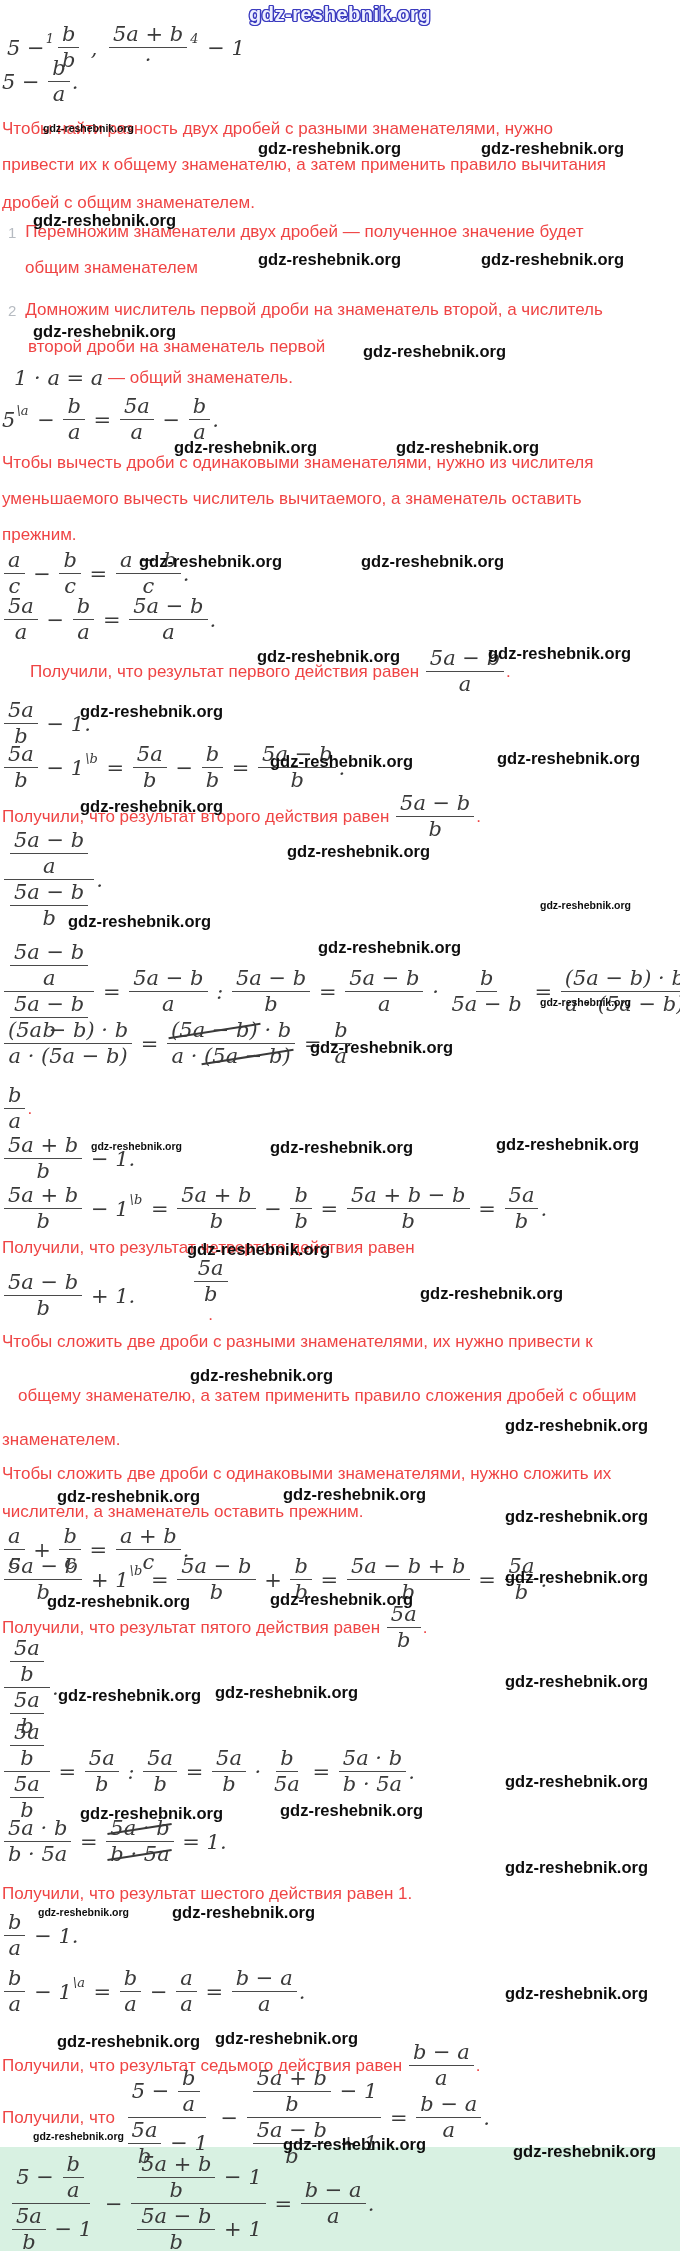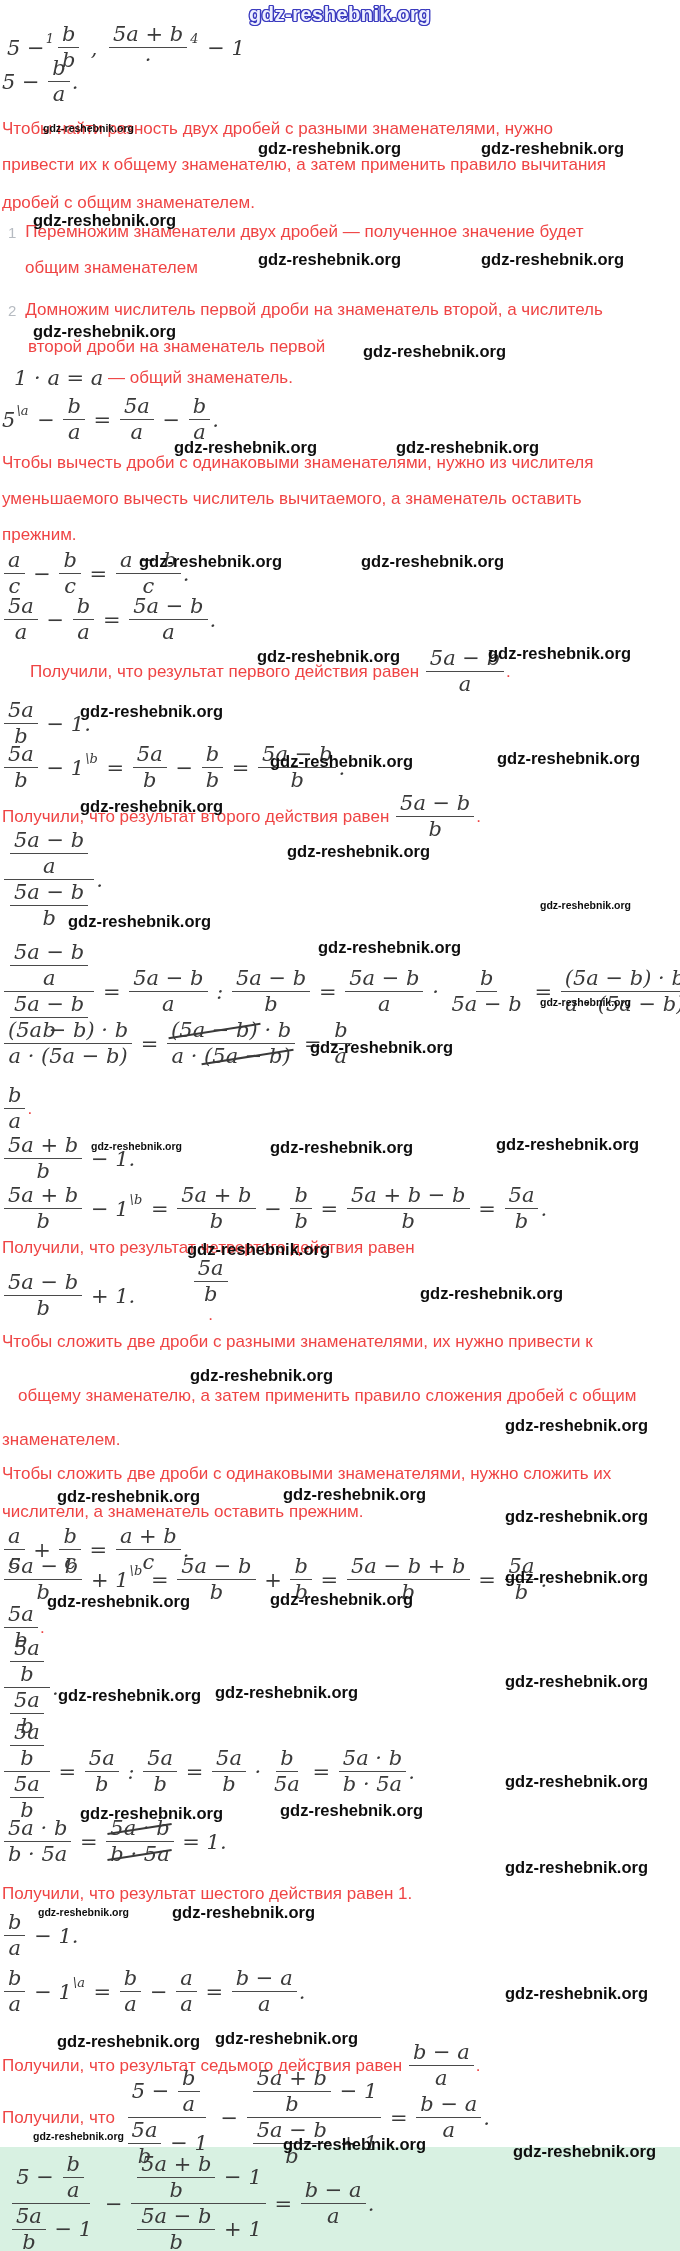--- a/index.html
+++ b/index.html
@@ -66,21 +66,21 @@
     <div class="block" style="left: 2px; top: 1185px;"><span class="mf"><span class="n"><span class="mi">5a + b</span></span><span class="d"><span class="mi">b</span></span></span><span class="mi"> − 1</span><span class="mi mp">\b</span><span class="mi"> = </span><span class="mf"><span class="n"><span class="mi">5a + b</span></span><span class="d"><span class="mi">b</span></span></span><span class="mi"> − </span><span class="mf"><span class="n"><span class="mi">b</span></span><span class="d"><span class="mi">b</span></span></span><span class="mi"> = </span><span class="mf"><span class="n"><span class="mi">5a + b − b</span></span><span class="d"><span class="mi">b</span></span></span><span class="mi"> = </span><span class="mf"><span class="n"><span class="mi">5a</span></span><span class="d"><span class="mi">b</span></span></span><span class="mi">.</span></div>
     <div class="block" style="left: 2px; top: 1238px; flex-direction: column;"><span class="mr">Получили, что результат четвертого действия равен </span><span class="mf"><span class="n"><span class="mi">5a</span></span><span class="d"><span class="mi">b</span></span></span><span class="mr">.</span></div>
     <div class="block" style="left: 2px; top: 1272px;"><span class="mf"><span class="n"><span class="mi">5a − b</span></span><span class="d"><span class="mi">b</span></span></span><span class="mi"> + 1.</span></div>
     <div class="block" style="left: 2px; top: 1332px;"><span class="bt">Чтобы сложить две дроби с разными знаменателями, их нужно привести к</span></div>
     <div class="block" style="left: 18px; top: 1386px;"><span class="bt">общему знаменателю, а затем применить правило сложения дробей с общим</span></div>
     <div class="block" style="left: 2px; top: 1430px;"><span class="bt">знаменателем.</span></div>
     <div class="block" style="left: 2px; top: 1464px;"><span class="bt">Чтобы сложить две дроби с одинаковыми знаменателями, нужно сложить их</span></div>
     <div class="block" style="left: 2px; top: 1502px;"><span class="bt">числители, а знаменатель оставить прежним.</span></div>
     <div class="block" style="left: 2px; top: 1526px;"><span class="mf"><span class="n"><span class="mi">a</span></span><span class="d"><span class="mi">c</span></span></span><span class="mi"> + </span><span class="mf"><span class="n"><span class="mi">b</span></span><span class="d"><span class="mi">c</span></span></span><span class="mi"> = </span><span class="mf"><span class="n"><span class="mi">a + b</span></span><span class="d"><span class="mi">c</span></span></span><span class="mi">.</span></div>
     <div class="block" style="left: 2px; top: 1556px;"><span class="mf"><span class="n"><span class="mi">5a − b</span></span><span class="d"><span class="mi">b</span></span></span><span class="mi"> + 1</span><span class="mi mp">\b</span><span class="mi"> = </span><span class="mf"><span class="n"><span class="mi">5a − b</span></span><span class="d"><span class="mi">b</span></span></span><span class="mi"> + </span><span class="mf"><span class="n"><span class="mi">b</span></span><span class="d"><span class="mi">b</span></span></span><span class="mi"> = </span><span class="mf"><span class="n"><span class="mi">5a − b + b</span></span><span class="d"><span class="mi">b</span></span></span><span class="mi"> = </span><span class="mf"><span class="n"><span class="mi">5a</span></span><span class="d"><span class="mi">b</span></span></span><span class="mi">.</span></div>
-    <div class="block" style="left: 2px; top: 1604px;"><span class="mf"><span class="n"><span class="mi">5a</span></span><span class="d"><span class="mi">b</span></span></span><span class="mr">.</span></div>
+    <div class="block" style="left: 2px; top: 1604px;"><span class="mr">Получили, что результат пятого действия равен </span><span class="mf"><span class="n"><span class="mi">5a</span></span><span class="d"><span class="mi">b</span></span></span><span class="mr">.</span></div>
     <div class="block" style="left: 2px; top: 1638px;"><span class="mf"><span class="n"><span class="mf"><span class="n"><span class="mi">5a</span></span><span class="d"><span class="mi">b</span></span></span></span><span class="d"><span class="mf"><span class="n"><span class="mi">5a</span></span><span class="d"><span class="mi">b</span></span></span></span></span><span class="mi">.</span></div>
     <div class="block" style="left: 2px; top: 1722px;"><span class="mf"><span class="n"><span class="mf"><span class="n"><span class="mi">5a</span></span><span class="d"><span class="mi">b</span></span></span></span><span class="d"><span class="mf"><span class="n"><span class="mi">5a</span></span><span class="d"><span class="mi">b</span></span></span></span></span><span class="mi"> = </span><span class="mf"><span class="n"><span class="mi">5a</span></span><span class="d"><span class="mi">b</span></span></span><span class="mi"> : </span><span class="mf"><span class="n"><span class="mi">5a</span></span><span class="d"><span class="mi">b</span></span></span><span class="mi"> = </span><span class="mf"><span class="n"><span class="mi">5a</span></span><span class="d"><span class="mi">b</span></span></span><span class="mi"> · </span><span class="mf"><span class="n"><span class="mi">b</span></span><span class="d"><span class="mi">5a</span></span></span><span class="mi"> = </span><span class="mf"><span class="n"><span class="mi">5a · b</span></span><span class="d"><span class="mi">b · 5a</span></span></span><span class="mi">.</span></div>
     <div class="block" style="left: 2px; top: 1818px;"><span class="mf"><span class="n"><span class="mi">5a · b</span></span><span class="d"><span class="mi">b · 5a</span></span></span><span class="mi"> = </span><span class="mf"><span class="n"><span class="mi ms">5a · b</span></span><span class="d"><span class="mi ms">b · 5a</span></span></span><span class="mi"> = 1.</span></div>
     <div class="block" style="left: 2px; top: 1884px;"><span class="bt">Получили, что результат шестого действия равен 1.</span></div>
     <div class="block" style="left: 2px; top: 1912px;"><span class="mf"><span class="n"><span class="mi">b</span></span><span class="d"><span class="mi">a</span></span></span><span class="mi"> − 1.</span></div>
     <div class="block" style="left: 2px; top: 1968px;"><span class="mf"><span class="n"><span class="mi">b</span></span><span class="d"><span class="mi">a</span></span></span><span class="mi"> − 1</span><span class="mi mp">\a</span><span class="mi"> = </span><span class="mf"><span class="n"><span class="mi">b</span></span><span class="d"><span class="mi">a</span></span></span><span class="mi"> − </span><span class="mf"><span class="n"><span class="mi">a</span></span><span class="d"><span class="mi">a</span></span></span><span class="mi"> = </span><span class="mf"><span class="n"><span class="mi">b − a</span></span><span class="d"><span class="mi">a</span></span></span><span class="mi">.</span></div>
     <div class="block" style="left: 2px; top: 2042px;"><span class="mr">Получили, что результат седьмого действия равен </span><span class="mf"><span class="n"><span class="mi">b − a</span></span><span class="d"><span class="mi">a</span></span></span><span class="mr">.</span></div>
     <div class="block" style="left: 2px; top: 2068px;"><span class="mr">Получили, что </span><span class="mf"><span class="n"><span class="mi">5 − </span><span class="mf"><span class="n"><span class="mi">b</span></span><span class="d"><span class="mi">a</span></span></span></span><span class="d"><span class="mf"><span class="n"><span class="mi">5a</span></span><span class="d"><span class="mi">b</span></span></span><span class="mi"> − 1</span></span></span><span class="mi"> − </span><span class="mf"><span class="n"><span class="mf"><span class="n"><span class="mi">5a + b</span></span><span class="d"><span class="mi">b</span></span></span><span class="mi"> − 1</span></span><span class="d"><span class="mf"><span class="n"><span class="mi">5a − b</span></span><span class="d"><span class="mi">b</span></span></span><span class="mi"> + 1</span></span></span><span class="mi"> = </span><span class="mf"><span class="n"><span class="mi">b − a</span></span><span class="d"><span class="mi">a</span></span></span><span class="mi">.</span></div>
     <div class="block" style="left: 4px; top: 2154px;"><span class="mf"><span class="n"><span class="mi">5 − </span><span class="mf"><span class="n"><span class="mi">b</span></span><span class="d"><span class="mi">a</span></span></span></span><span class="d"><span class="mf"><span class="n"><span class="mi">5a</span></span><span class="d"><span class="mi">b</span></span></span><span class="mi"> − 1</span></span></span><span class="mi"> − </span><span class="mf"><span class="n"><span class="mf"><span class="n"><span class="mi">5a + b</span></span><span class="d"><span class="mi">b</span></span></span><span class="mi"> − 1</span></span><span class="d"><span class="mf"><span class="n"><span class="mi">5a − b</span></span><span class="d"><span class="mi">b</span></span></span><span class="mi"> + 1</span></span></span><span class="mi"> = </span><span class="mf"><span class="n"><span class="mi">b − a</span></span><span class="d"><span class="mi">a</span></span></span><span class="mi">.</span></div>
   </div>

